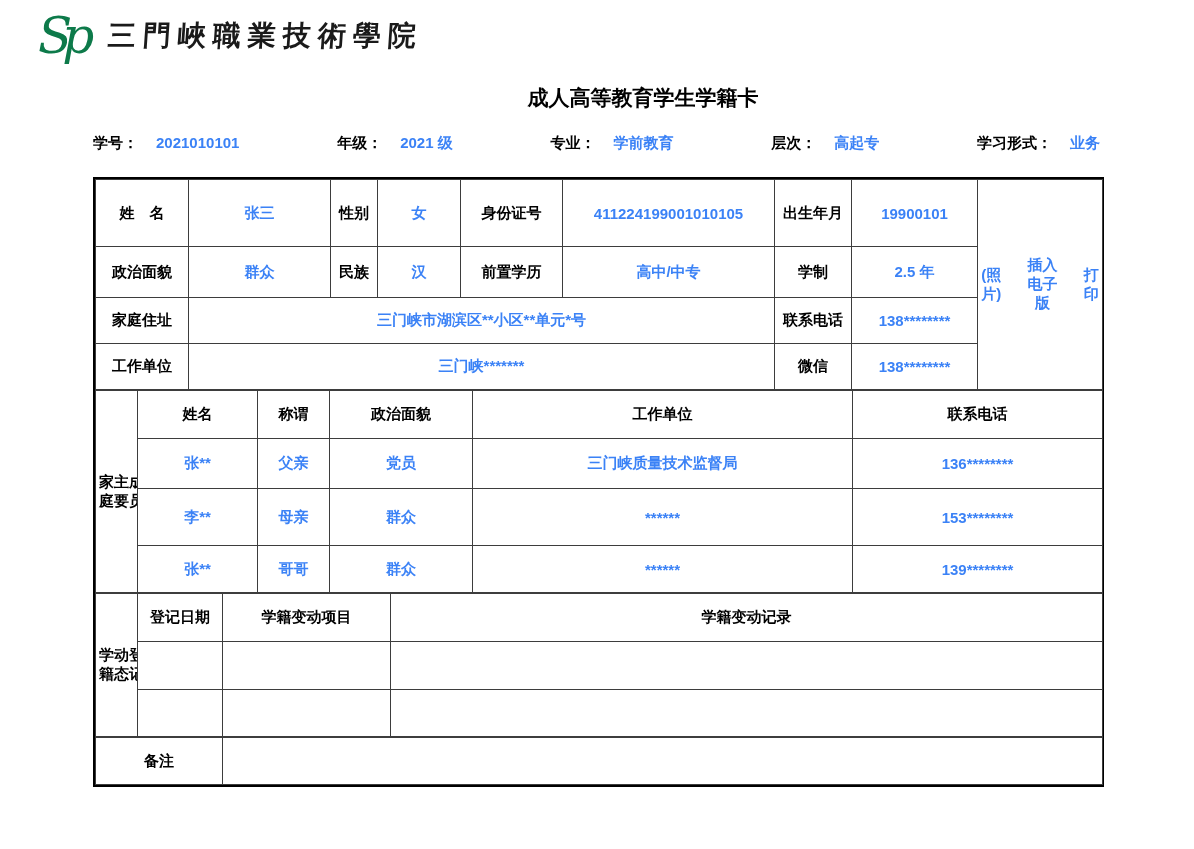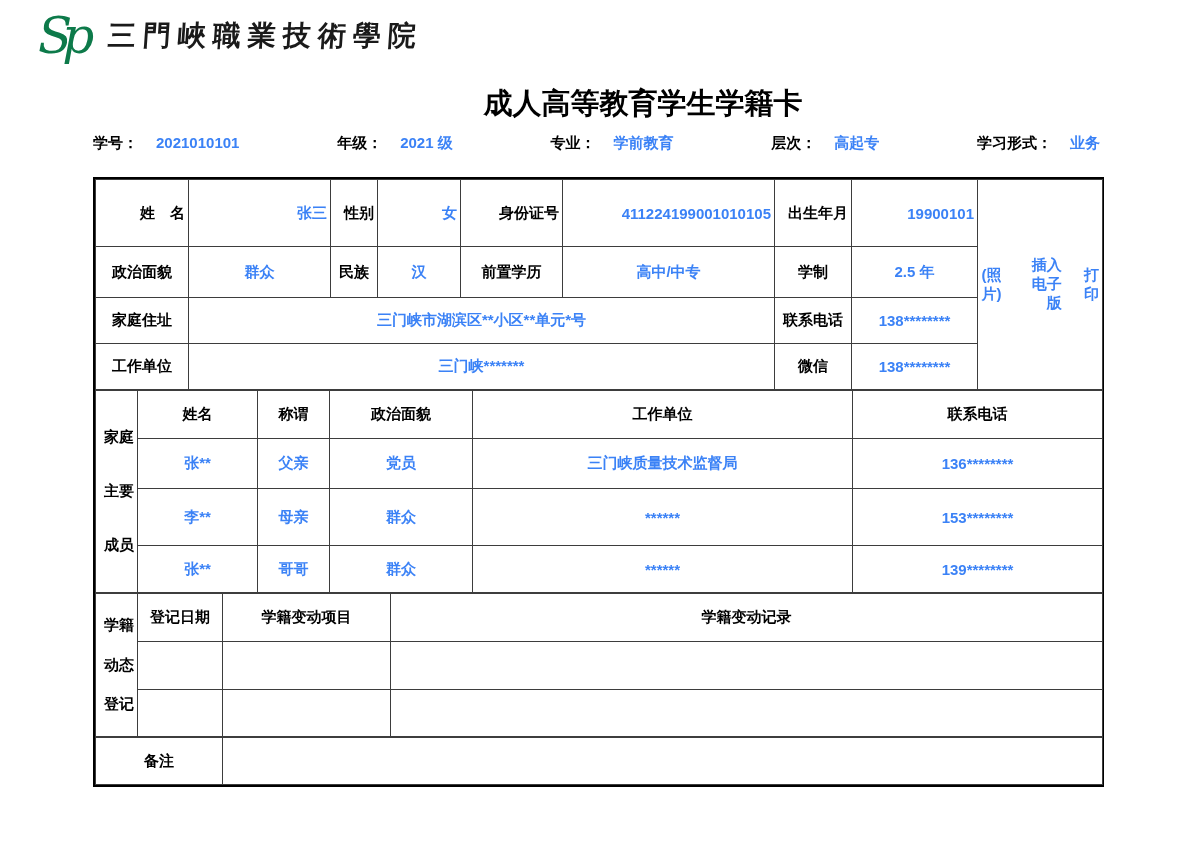--- a/index.html
+++ b/index.html
@@ -6,37 +6,37 @@
   .page{position:relative;width:1194px;height:849px;background:#ffffff;overflow:hidden;
         font-family:"Liberation Sans",sans-serif;}
   
   .logo{position:absolute;top:10px;left:38px;display:flex;align-items:center;gap:14px;}
   .monogram{font-family:"DejaVu Serif",serif;font-style:italic;font-weight:normal;
             font-size:50px;line-height:52px;color:#0d7a4a;letter-spacing:-10px;padding-right:10px;}
   .school-name{font-family:"DejaVu Serif",serif;font-weight:bold;font-size:28px;color:#1a1a1a;
                letter-spacing:7px;transform:skewX(-4deg);}
   
   .title{position:absolute;top:84px;left:0;width:100%;box-sizing:border-box;padding-left:92px;
-         text-align:center;font-size:29px;font-weight:bold;color:#000;}
+         text-align:center;font-size:21px;font-weight:bold;color:#000;}
   
   .info-row{position:absolute;top:134px;left:93px;width:1007px;display:flex;
             justify-content:space-between;align-items:center;font-size:15px;font-weight:bold;}
   .info-pair{display:flex;gap:18px;white-space:nowrap;}
   .lbl{color:#000;}
   .val{color:#3b82f6;}
   
   .card{position:absolute;top:177px;left:93px;width:1007px;border:2px solid #000;background:#fff;}
   table{width:100%;border-collapse:collapse;table-layout:fixed;}
   td{border:1px solid #3d3d3d;text-align:center;vertical-align:middle;
      font-size:15px;font-weight:bold;padding:2px 3px;overflow:hidden;}
-  .group-cell div{display:flex;flex-direction:column;justify-content:space-evenly;
-                  align-items:flex-end;height:100%;}
+  .group-cell div{display:flex;justify-content:space-evenly;
+                  align-items:center;height:100%;}
   .photo-cell div{display:flex;flex-direction:row;justify-content:center;
                   align-items:center;gap:22px;height:100%;}
-  .h66 td{height:62px;text-align:right;} .h50 td{height:46px;} .h45 td{height:41px;}
+  .h66 td{height:62px;} .h50 td{height:46px;} .h45 td{height:41px;}
   .h47 td{height:43px;} .h49 td{height:45px;} .h56 td{height:52px;} .h46 td{height:42px;}
 </style>
 </head>
 <body>
 
 <div class="page">
 
   <div class="logo">
     <span class="monogram">Sp</span>
     <span class="school-name">三門峽職業技術學院</span>

